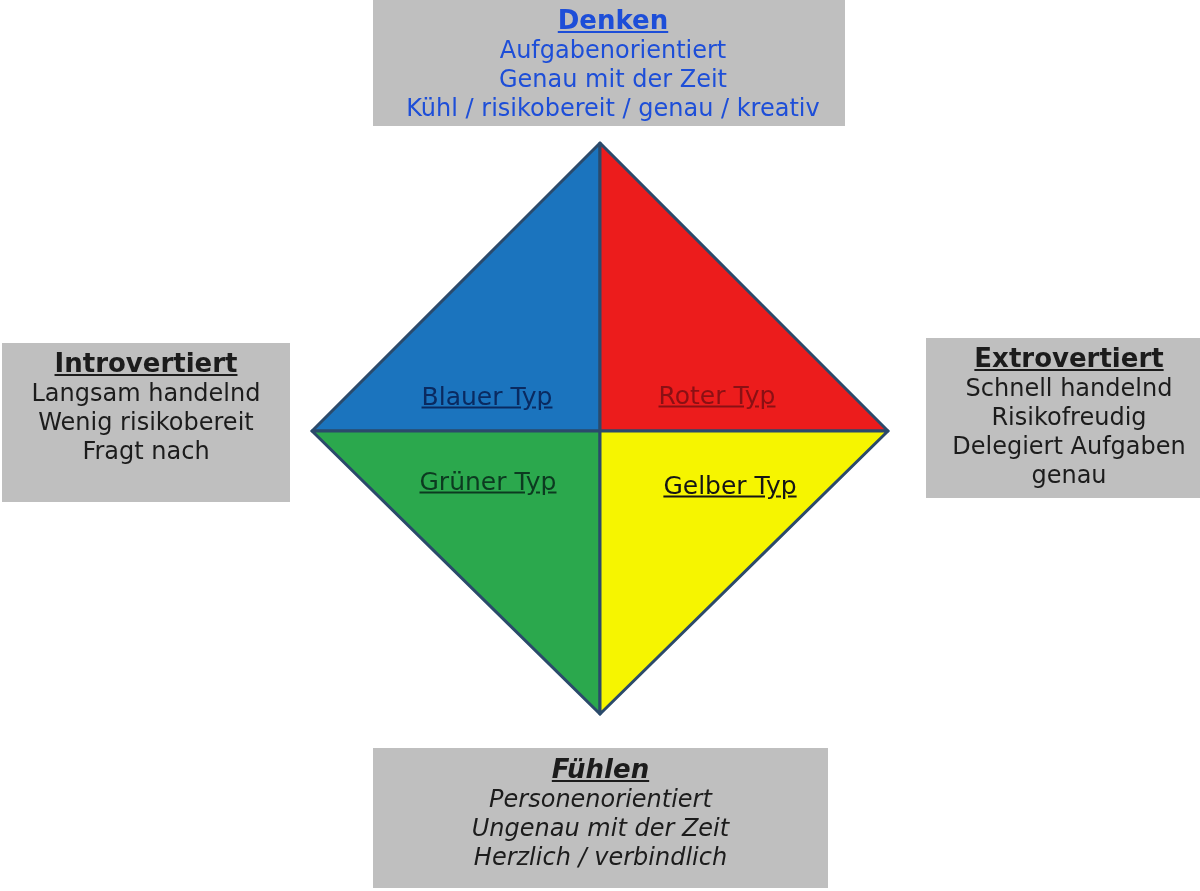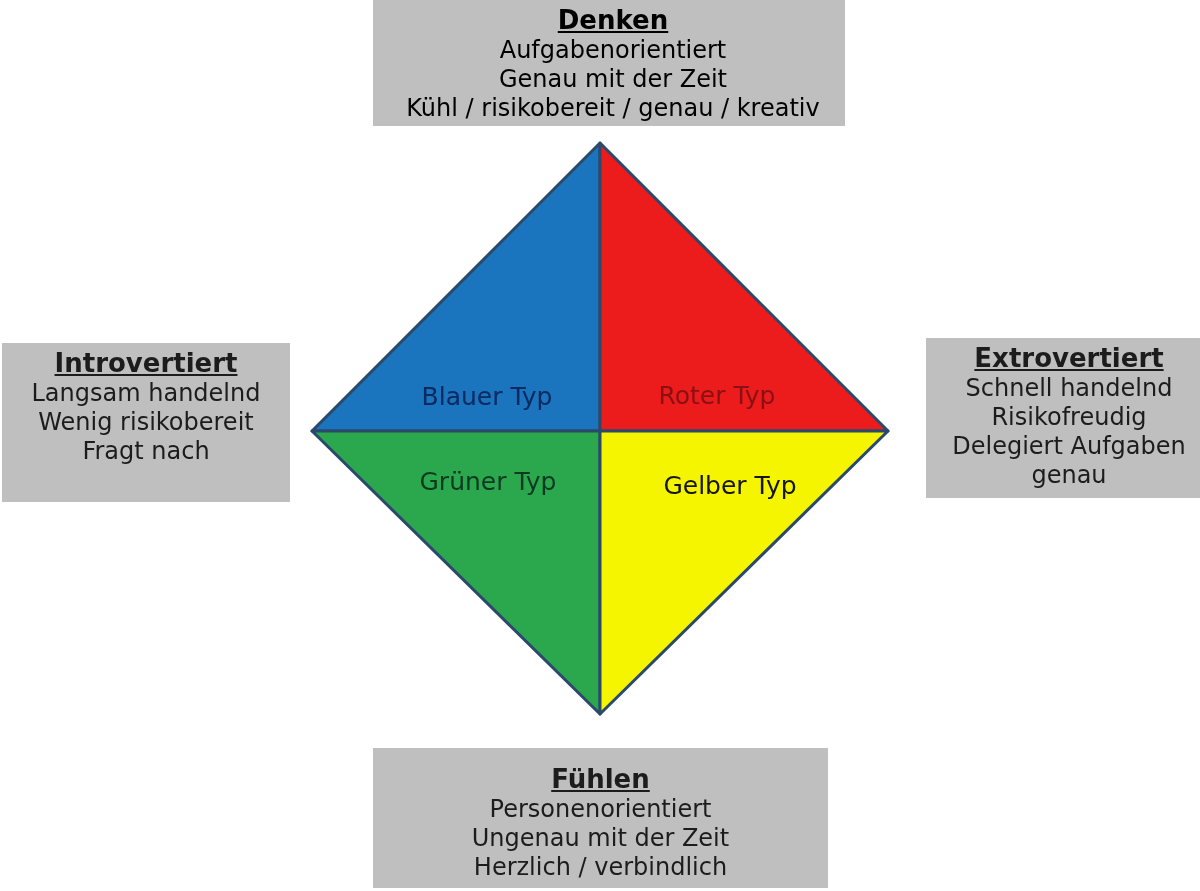--- a/index.html
+++ b/index.html
@@ -16,38 +16,39 @@
     left: 0; top: 0;
     width: 1200px; height: 891px;
   }
   .quad { stroke-width: 3px; stroke-linejoin: round; }
   .quad-label {
     position: absolute;
     transform: translate(-50%, -50%);
     font-size: 25px;
     font-weight: 400;
     white-space: nowrap;
+    text-decoration: underline;
   }
   .info-box {
     position: absolute;
     box-sizing: border-box;
     text-align: center;
     font-size: 24px;
     line-height: 29px;
   }
   .info-box .heading {
     font-weight: bold;
     text-decoration: underline;
     font-size: 26px;
     line-height: 31px;
   }
   .box-top    { left: 373px; top: 0px;   width: 472px; height: 126px; padding-top: 5px; }
   .box-left   { left: 2px;   top: 343px; width: 288px; height: 159px; padding-top: 5px; }
   .box-right  { left: 926px; top: 338px; width: 286px; height: 160px; padding-top: 5px; }
-  .box-bottom { left: 373px; top: 748px; width: 455px; height: 140px; padding-top: 16px; }
+  .box-bottom { left: 373px; top: 748px; width: 455px; height: 140px; padding-top: 6px; font-style: italic; }
   .label-blau { left: 487px; top: 396px; }
   .label-rot  { left: 717px; top: 395px; }
   .label-gruen{ left: 488px; top: 481px; }
   .label-gelb { left: 718px; top: 485px; margin-left: 12px; }
 </style>
 </head>
 <body>
 
 <div class="canvas" style="background-color: rgb(255, 255, 255);">
 
@@ -56,21 +57,21 @@
     <polygon class="quad" points="600,143 888,431 600,431" style="fill: rgb(236, 28, 28); stroke: rgb(43, 74, 107);"></polygon>
     <polygon class="quad" points="312,431 600,714 600,431" style="fill: rgb(43, 168, 77); stroke: rgb(43, 74, 107);"></polygon>
     <polygon class="quad" points="888,431 600,714 600,431" style="fill: rgb(246, 245, 0); stroke: rgb(43, 74, 107);"></polygon>
   </svg>
 
   <div class="quad-label label-blau" style="color: rgb(10, 42, 96);">Blauer Typ</div>
   <div class="quad-label label-rot" style="color: rgb(138, 16, 20);">Roter Typ</div>
   <div class="quad-label label-gruen" style="color: rgb(12, 58, 32);">Grüner Typ</div>
   <div class="quad-label label-gelb" style="color: rgb(21, 21, 21);">Gelber Typ</div>
 
-  <div class="info-box box-top" style="background-color: rgb(191, 191, 191); color: #000000; padding-left: 8px;">
+  <div class="info-box box-top" style="background-color: rgb(191, 191, 191); color: #1d4ed8; padding-left: 8px;">
     <div class="heading">Denken</div>
     <div class="lines">
         <div>Aufgabenorientiert</div>
         <div>Genau mit der Zeit</div>
         <div>Kühl / risikobereit / genau / kreativ</div>
       </div>
   </div>
 
   <div class="info-box box-left" style="background-color: rgb(191, 191, 191); color: rgb(28, 28, 28);">
     <div class="heading">Introvertiert</div>

